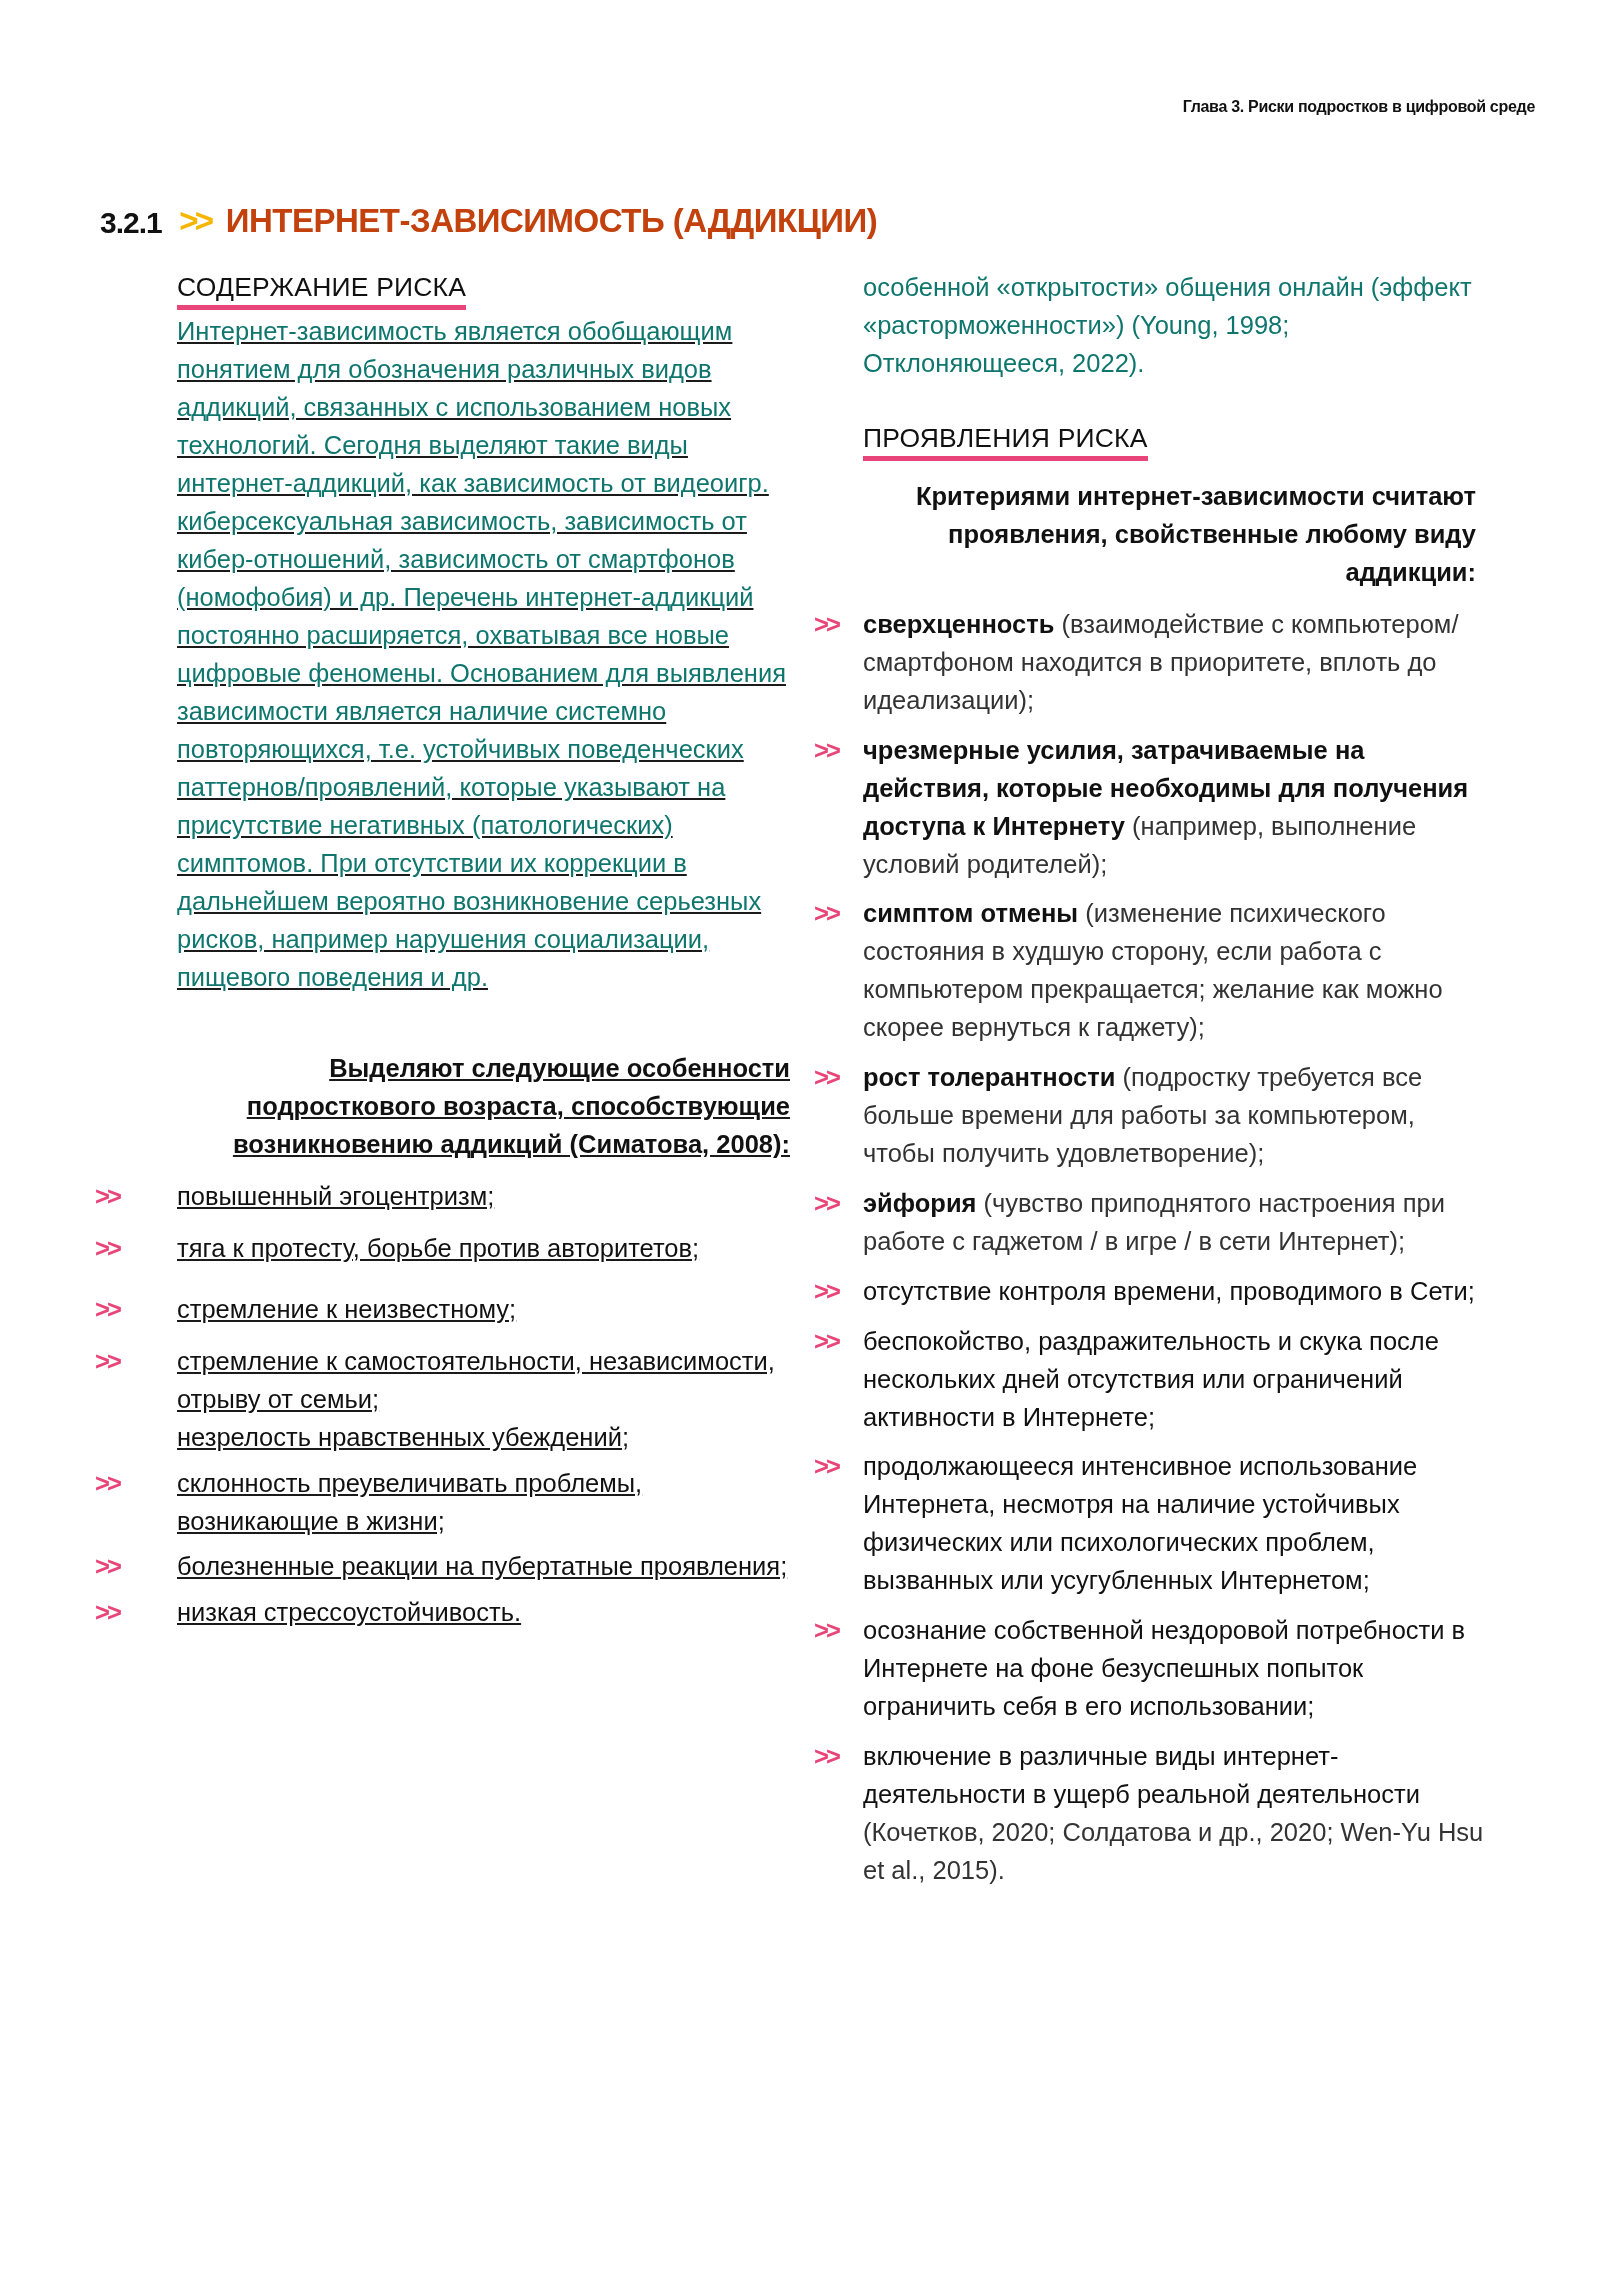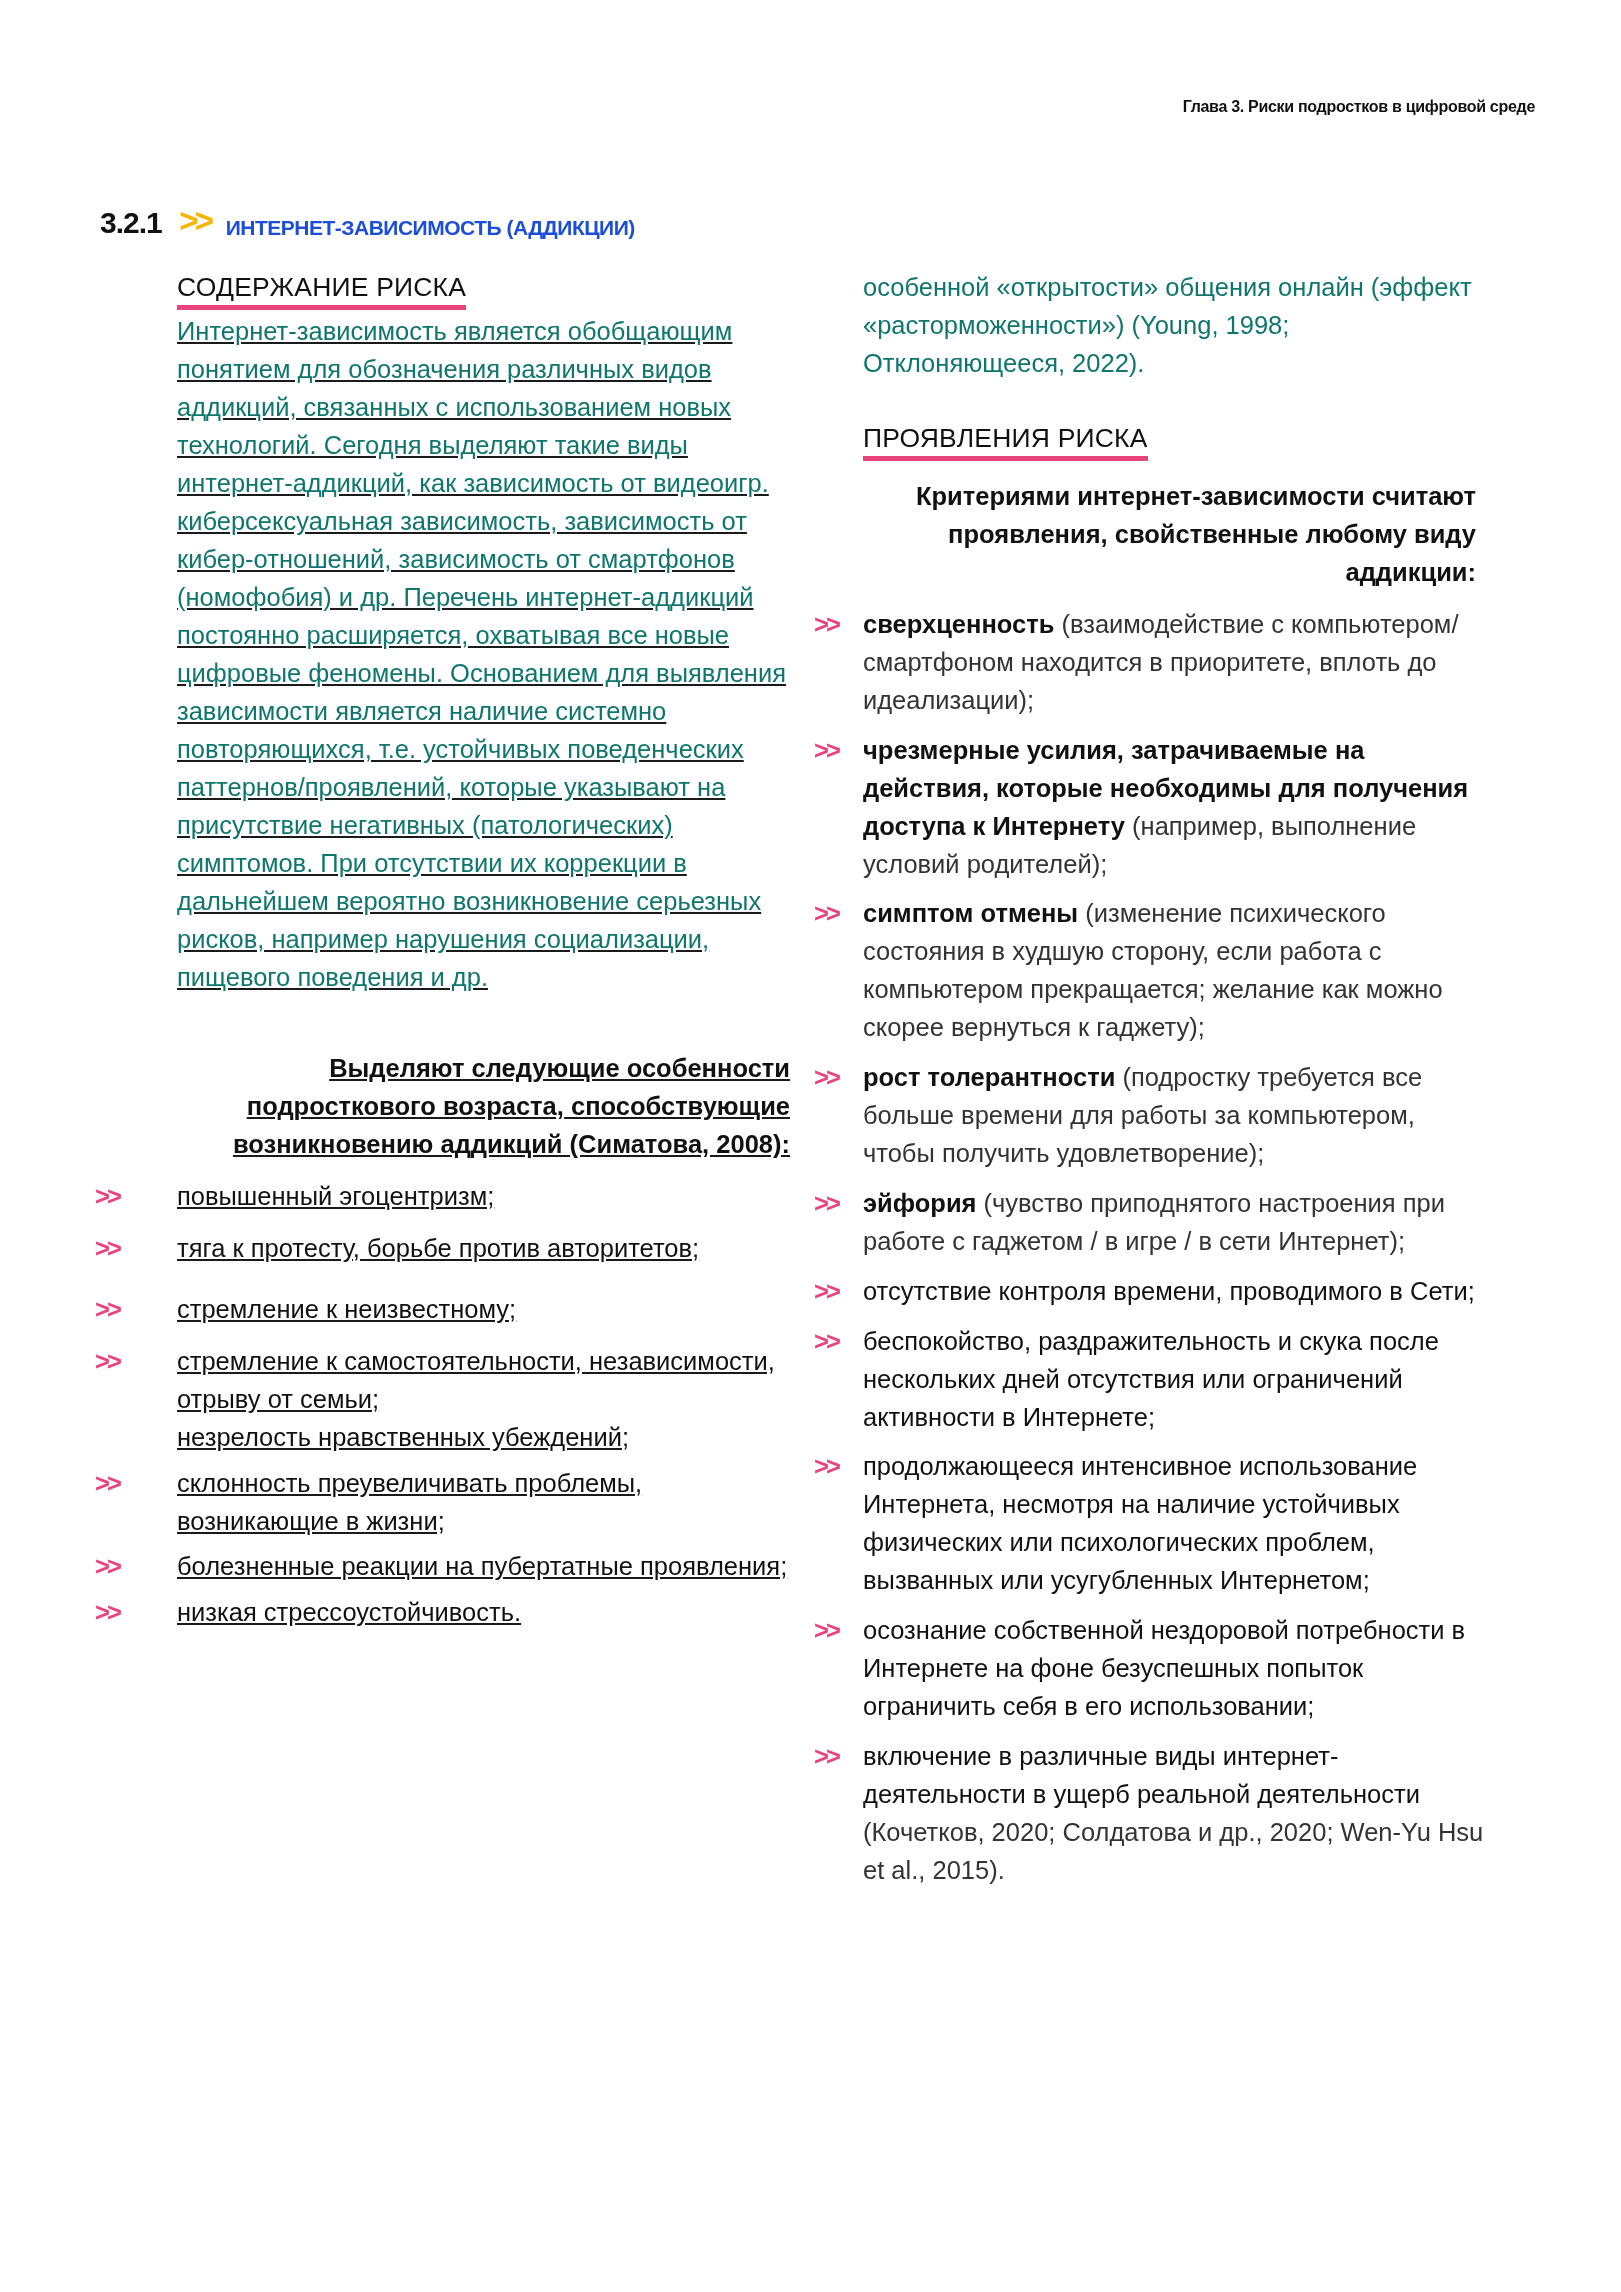--- a/index.html
+++ b/index.html
@@ -14,21 +14,21 @@
   }
   .section-title {
     position: absolute; top: 202px; left: 100px;
     display: flex; align-items: flex-end;
   }
   .section-number { font-size: 30px; font-weight: bold; color: #111; letter-spacing: -1px; }
   .section-chevron {
     font-size: 33px; font-weight: bold; color: #f7b500; margin: 0 13.7px 0 17.6px; letter-spacing: -3.9px;
   }
   .section-heading {
-    font-size: 21px; font-weight: bold; color: #1d4ed8; letter-spacing: -0.5px;
+    font-size: 33px; font-weight: bold; color: #c2410c; letter-spacing: -0.5px;
     position: relative; padding: 0 2px;
   }
   .section-heading::after {
     content: ""; position: absolute; left: 0; right: 0; bottom: -2.9px; height: 6.9px;
     background: #e8457a; z-index: -1;
   }
   .col { position: absolute; font-size: 25.5px; line-height: 38px; }
   .col-left { left: 177px; top: 268px; width: 627px; text-decoration: underline; }
   .col-right { left: 863px; top: 268px; width: 627px; }
   .sub-heading {

